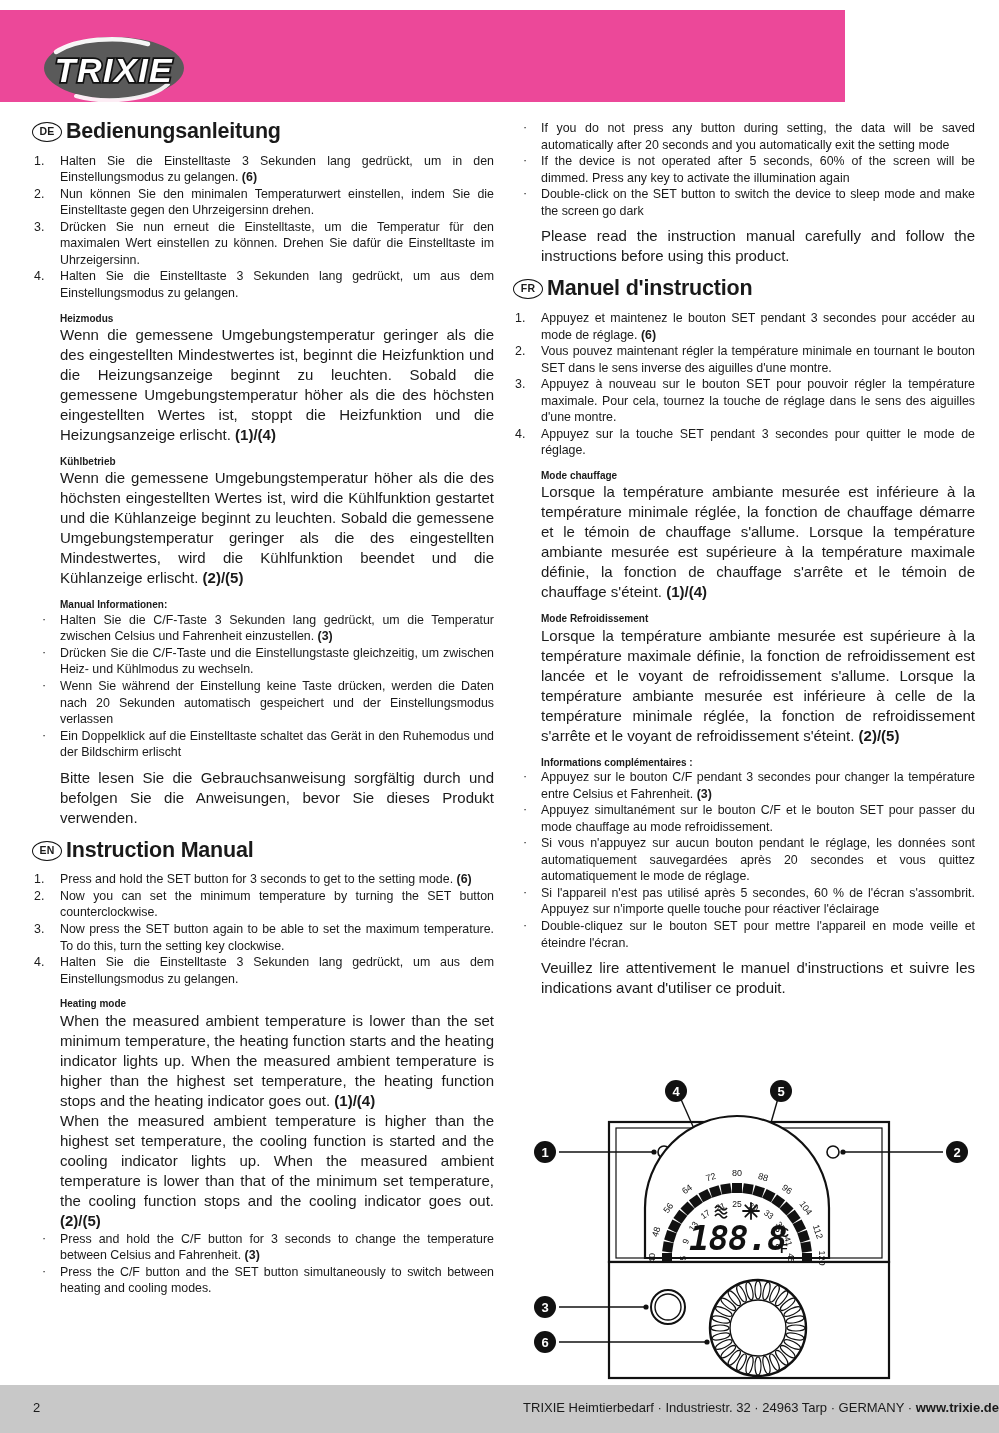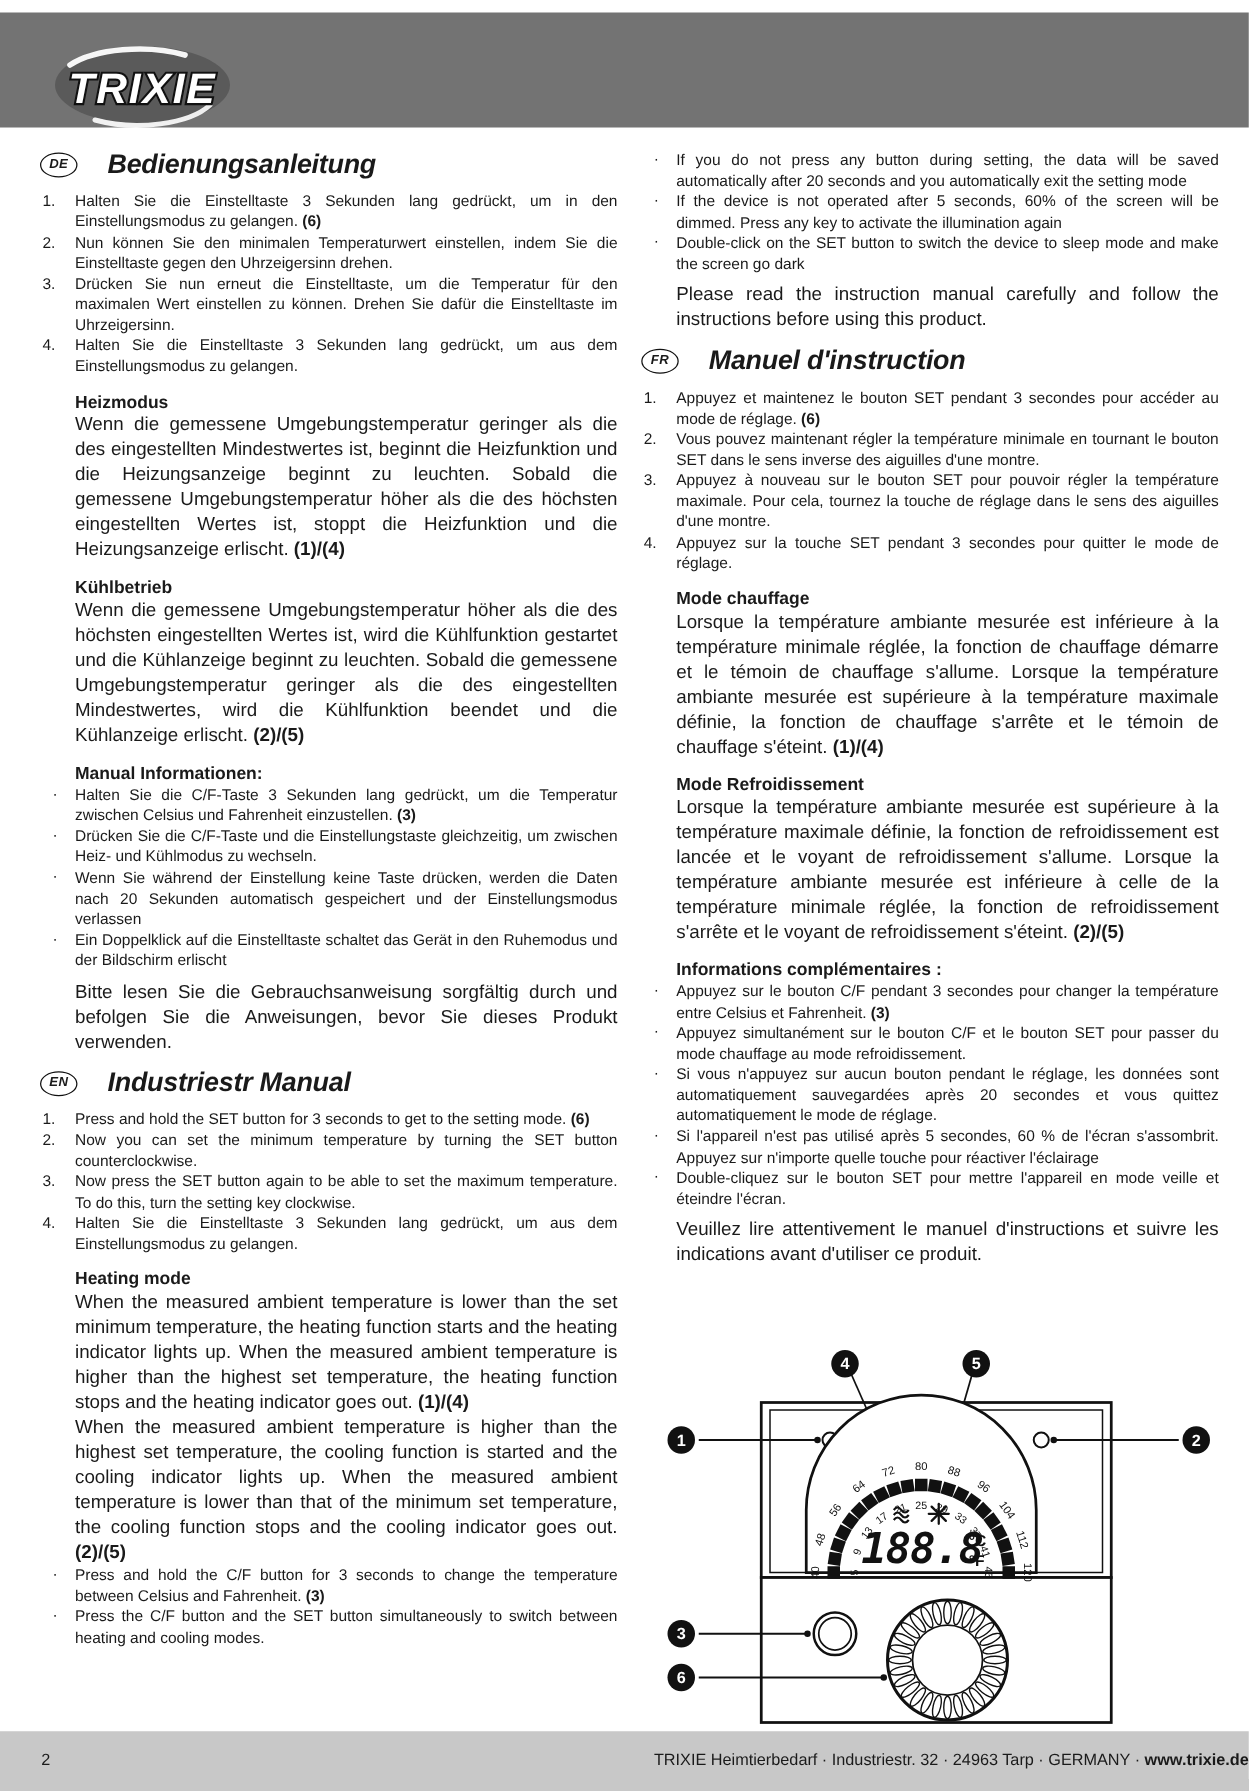--- a/index.html
+++ b/index.html
@@ -6,57 +6,56 @@
   body{
     width:999px;height:1433px;
     background:#ffffff;
     font-family:"Liberation Sans", sans-serif;
     color:#1a1a1a;
     position:relative;
     overflow:hidden;
   }
   
   .header-band{
-    position:absolute;left:0;top:10px;width:999px;height:92px;
-    background:#737373;
+    position:absolute;left:0;top:10px;width:845px;height:92px;
+    background:#ec4899;
   }
   .logo{
     position:absolute;left:38px;top:22px;width:152px;height:72px;
   }
   
   .col{
     position:absolute;top:120px;width:462px;
   }
   .col-left{left:32px;}
   .col-right{left:513px;}
 
   h2.lang-title{
     font-size:21.5px;font-weight:bold;margin:0 0 9px 0;
-    letter-spacing:-0.2px;display:flex;align-items:center;gap:24px;
+    letter-spacing:-0.2px;display:flex;align-items:center;gap:4px;
     line-height:1.1;
-    font-style:italic;
   }
   .lang-badge{
     display:inline-flex;align-items:center;justify-content:center;
     width:28px;height:18px;border:1.6px solid #111;border-radius:50%;
     font-size:10.5px;font-weight:bold;letter-spacing:0.3px;
     flex:0 0 auto;
   }
   ol.steps{
     margin:0 0 10px 0;padding:0;list-style:none;
     font-size:12.4px;line-height:1.335;text-align:justify;
   }
   ol.steps>li{
     position:relative;padding-left:28px;margin-bottom:0px;
   }
   ol.steps>li .num{
     position:absolute;left:2px;top:0;width:22px;text-align:left;
   }
   h3.sub{
-    font-size:14px;font-weight:bold;margin:10px 0 0 0;padding-left:28px;
+    font-size:10px;font-weight:bold;margin:10px 0 0 0;padding-left:28px;
     line-height:1.335;
   }
   p.body{
     font-size:15px;line-height:1.335;margin:0;padding-left:28px;
     text-align:justify;
   }
   ul.bullets{
     margin:0;padding:0;list-style:none;
     font-size:12.4px;line-height:1.335;text-align:justify;
   }
@@ -131,21 +130,21 @@
       <li><span class="dot">·</span>Ein Doppelklick auf die Einstelltaste schaltet das Gerät in den Ruhemodus und der Bildschirm erlischt</li>
     </ul>
 
   <div class="gap-s"></div>
   <p class="body">Bitte lesen Sie die Gebrauchsanweisung sorgfältig durch und befolgen Sie die Anweisungen, bevor Sie dieses Produkt verwenden.</p>
 
   <div class="gap"></div>
 
   <h2 class="lang-title">
     <span class="lang-badge">EN</span>
-    <span>Industriestr Manual</span>
+    <span>Instruction Manual</span>
   </h2>
   <ol class="steps">
       <li><span class="num">1.</span>Press and hold the SET button for 3 seconds to get to the setting mode. <b>(6)</b></li>
       <li><span class="num">2.</span>Now you can set the minimum temperature by turning the SET button counterclockwise.</li>
       <li><span class="num">3.</span>Now press the SET button again to be able to set the maximum temperature. To do this, turn the setting key clockwise.</li>
       <li><span class="num">4.</span>Halten Sie die Einstelltaste 3 Sekunden lang gedrückt, um aus dem Einstellungsmodus zu gelangen.</li>
     </ol>
 
   <h3 class="sub">Heating mode</h3>
   <p class="body">When the measured ambient temperature is lower than the set minimum temperature, the heating function starts and the heating indicator lights up. When the measured ambient temperature is higher than the highest set temperature, the heating function stops and the heating indicator goes out. <b>(1)/(4)</b></p>

